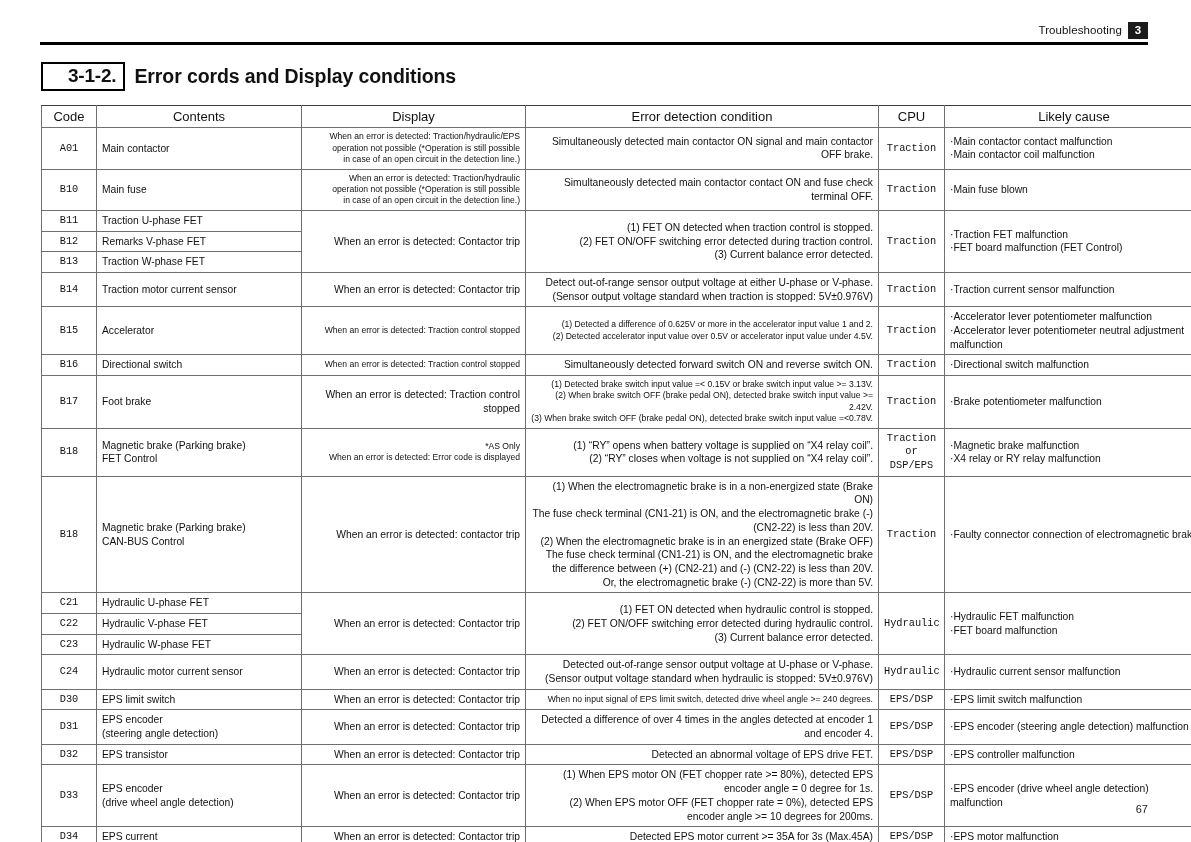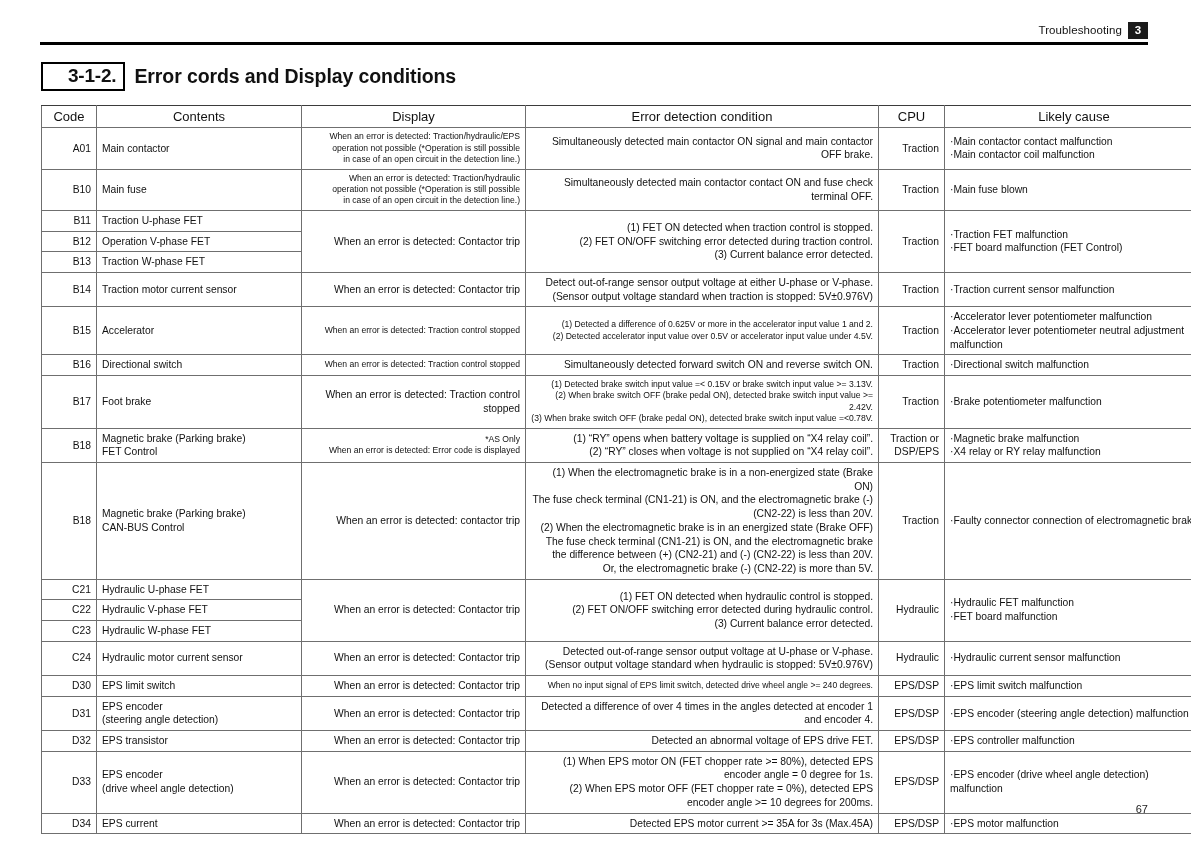--- a/index.html
+++ b/index.html
@@ -105,21 +105,21 @@
   #error-table .outer-top td,
   #error-table .outer-top th { border-top: 1.6px solid #3b3b3b; }
 
   .c-code    { width: 46px;  text-align: center; }
   .c-content { width: 196px; text-align: left; }
   .c-remark  { width: 215px; text-align: right; }
   .c-cond    { width: 344px; text-align: right; }
   .c-cpu     { width: 57px;  text-align: center; }
   .c-cause   { width: 250px; text-align: left; }
 
-  td.cell-center { text-align: right; }
+  td.cell-center { text-align: center; font-family: Liberation Mono, monospace; }
   td.small   { font-size: 8.6px; line-height: 1.38; }
 
   .ln { display: block; }
   .ln.ind { padding-left: 11px; }
 
   
   tr.group-end > td { border-bottom: 1.7px solid #8a8a8a; }
 
   
   #page-number {
@@ -203,21 +203,21 @@
           <span class="ln">(3) Current balance error detected.</span>
         </td>
         <td class="c-cpu cell-center" rowspan="3">Traction</td>
         <td class="c-cause" rowspan="3">
           <span class="ln">·Traction FET malfunction</span>
           <span class="ln">·FET board malfunction (FET Control)</span>
         </td>
       </tr>
       <tr>
         <td class="c-code cell-center">B12</td>
-        <td class="c-content">Operation V-phase FET</td>
+        <td class="c-content">Remarks V-phase FET</td>
       </tr>
       <tr class="group-end">
         <td class="c-code cell-center">B13</td>
         <td class="c-content">Traction W-phase FET</td>
       </tr>
       <tr class="group-end">
         <td class="c-code cell-center">B14</td>
         <td class="c-content">Traction motor current sensor</td>
         <td class="c-remark" rowspan="1">
           <span class="ln">When an error is detected: Contactor trip</span>

